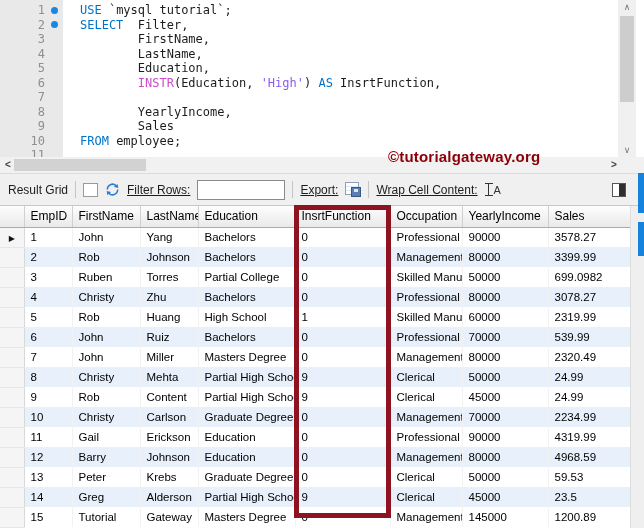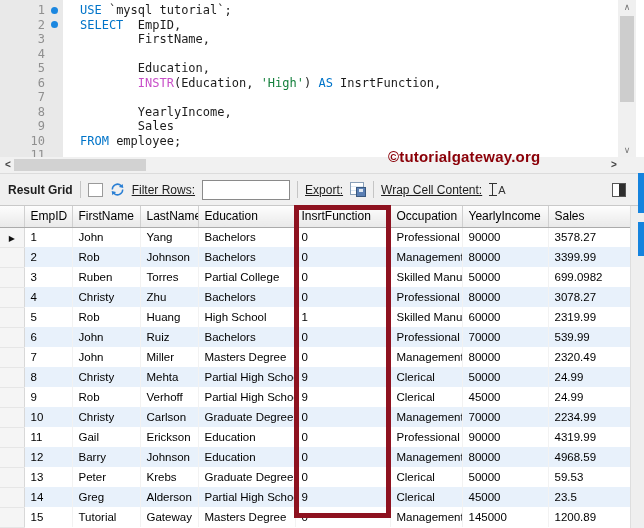--- a/index.html
+++ b/index.html
@@ -13,21 +13,21 @@
   #editor { position:absolute; top:0; left:0; width:618px; height:157px; background:#fff; overflow:hidden; }
   #gutter { position:absolute; top:0; left:0; width:63px; height:157px; background:#e9e9e9; }
   #code-lines { position:relative; padding-top:3px; z-index:1; }
   .code-line { height:14.5px; line-height:14.5px; display:flex; font-family:"DejaVu Sans Mono", monospace; font-size:12px; }
   .ln { width:45px; text-align:right; color:#8f8f8f; flex:none; }
   .dot-slot { width:18px; flex:none; display:flex; align-items:center; justify-content:center; }
   .dot { width:7px; height:7px; border-radius:50%; background:#1b87e0; }
   .code { white-space:pre; padding-left:17px; color:#1c1c1c; }
   .tok-kw  { color:#0074c9; }
   .tok-fn  { color:#c84ec8; }
-  .tok-str { color:#15803d; }
+  .tok-str { color:#8b5cf6; }
   .tok-pl  { color:#1c1c1c; }
   .tok-id  { color:#1c1c1c; }
 
   
   #editor-vscroll { position:absolute; top:0; left:618px; width:18px; height:157px; background:#f0f0f0; }
   #editor-vscroll .arrow { position:absolute; left:0; width:18px; text-align:center; color:#777; font-size:9px; line-height:14px; }
   #ev-up { top:0; }
   #ev-down { bottom:0; }
   #ev-thumb { position:absolute; top:16px; left:2px; width:14px; height:86px; background:#cdcdcd; }
 
@@ -39,21 +39,21 @@
 
   
   #watermark { position:absolute; top:148px; left:388px; z-index:6;
     color:#8b0008; font-weight:bold; font-size:15px; letter-spacing:0.2px; }
 
   
   #toolbar { position:absolute; top:173px; left:0; width:644px; height:33px; box-sizing:border-box;
     background:#f0f0f0; border-top:1px solid #dcdcdc; border-bottom:1px solid #c9c9c9;
     display:flex; align-items:center; gap:7px; padding:0 8px; font-size:12px; color:#1d1d1d; }
   .tsep { width:1px; height:17px; background:#c5c5c5; flex:none; }
-  #result-grid-label { font-weight:bold; white-space:nowrap; }
+  #result-grid-label { font-weight:normal; white-space:nowrap; }
   .tlabel { white-space:nowrap;text-decoration:underline; }
   #filter-input { width:82px; height:18px; border:1px solid #8a8a8a; background:#fff; font-size:12px; padding:0 2px; }
   .ticon { flex:none; display:inline-flex; align-items:center; justify-content:center; }
   
   .grid-icon { width:15px; height:14px; border:1px solid #9a9a9a; background:#fff; box-sizing:border-box; display:flex; }
   .grid-icon i { flex:1; border-right:1px solid #c89b30; background:#f3c84d; }
   .grid-icon i:first-child { background:#fff; border-right:1px solid #9a9a9a; }
   .grid-icon i:last-child { border-right:none; }
   
   .export-icon { position:relative; width:16px; height:15px; }
@@ -103,30 +103,31 @@
         <span class="dot-slot">
           <span class="dot"></span>
         </span>
         <span class="code"><span class="tok-kw">USE</span><span class="tok-pl"> </span><span class="tok-id">`mysql tutorial`</span><span class="tok-pl">;</span></span>
       </div>
       <div class="code-line">
         <span class="ln">2</span>
         <span class="dot-slot">
           <span class="dot"></span>
         </span>
-        <span class="code"><span class="tok-kw">SELECT</span><span class="tok-pl">  EmpID,</span></span>
+        <span class="code"><span class="tok-kw">SELECT</span><span class="tok-pl">  Filter,</span></span>
       </div>
       <div class="code-line">
         <span class="ln">3</span>
         <span class="dot-slot"></span>
         <span class="code"><span class="tok-pl">        FirstName,</span></span>
       </div>
       <div class="code-line">
         <span class="ln">4</span>
         <span class="dot-slot"></span>
+        <span class="code"><span class="tok-pl">        LastName,</span></span>
       </div>
       <div class="code-line">
         <span class="ln">5</span>
         <span class="dot-slot"></span>
         <span class="code"><span class="tok-pl">        Education,</span></span>
       </div>
       <div class="code-line">
         <span class="ln">6</span>
         <span class="dot-slot"></span>
         <span class="code"><span class="tok-pl">        </span><span class="tok-fn">INSTR</span><span class="tok-pl">(Education, </span><span class="tok-str">'High'</span><span class="tok-pl">) </span><span class="tok-kw">AS</span><span class="tok-pl"> InsrtFunction,</span></span>
@@ -319,21 +320,21 @@
           <td>Partial High School</td>
           <td>9</td>
           <td>Clerical</td>
           <td>50000</td>
           <td>24.99</td>
         </tr>
         <tr>
           <td class="sel"></td>
           <td>9</td>
           <td>Rob</td>
-          <td>Verhoff</td>
+          <td>Content</td>
           <td>Partial High School</td>
           <td>9</td>
           <td>Clerical</td>
           <td>45000</td>
           <td>24.99</td>
         </tr>
         <tr class="even">
           <td class="sel"></td>
           <td>10</td>
           <td>Christy</td>

